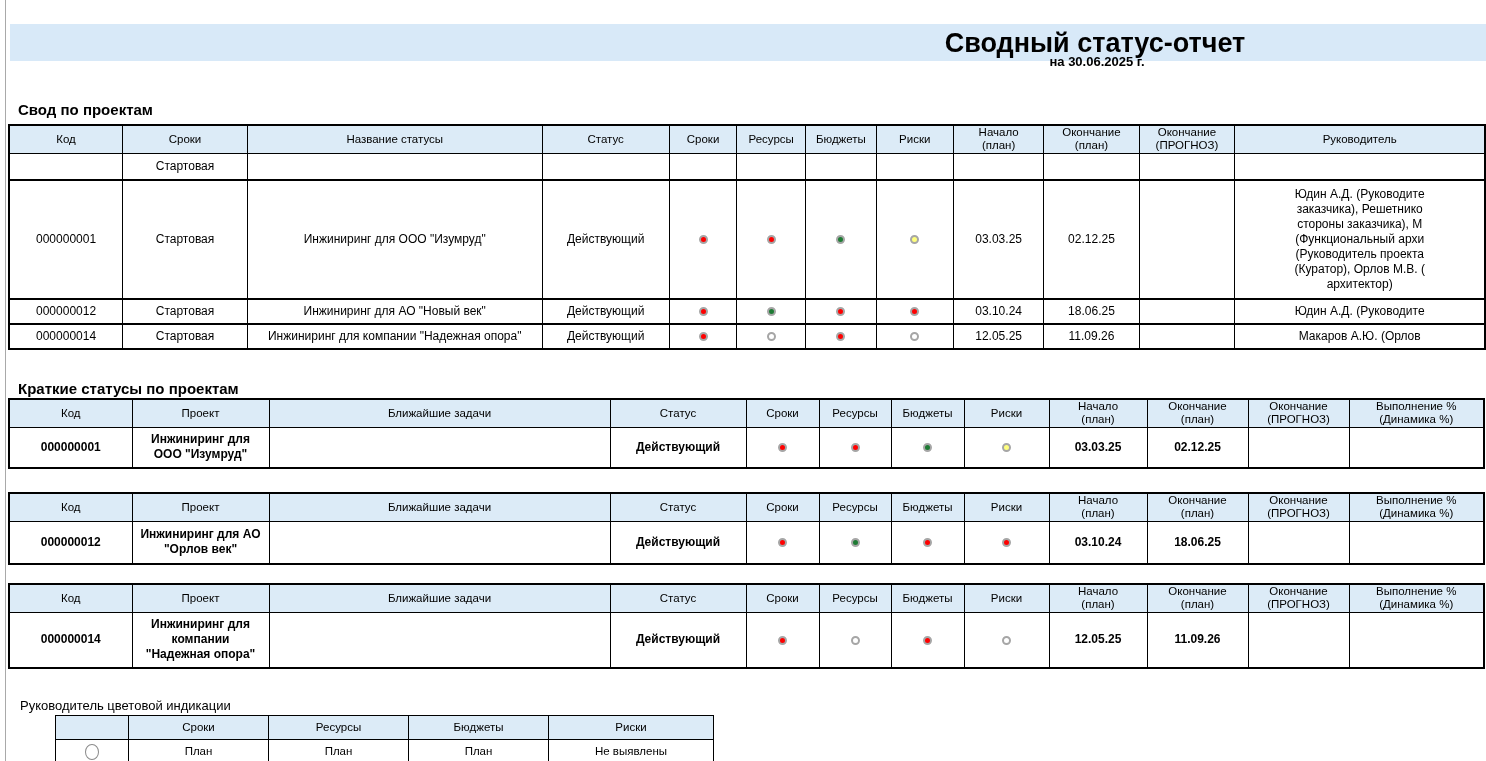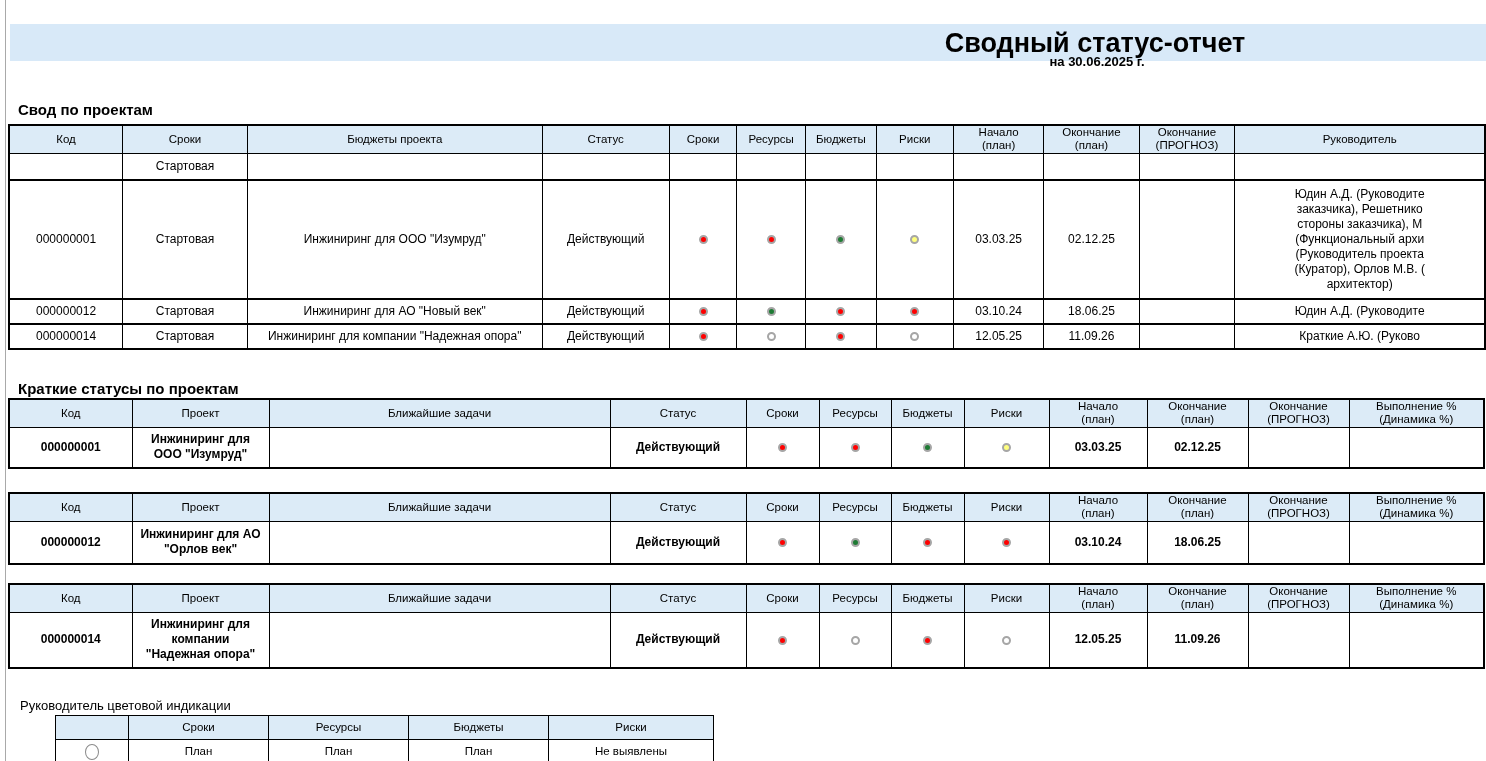--- a/index.html
+++ b/index.html
@@ -66,21 +66,21 @@
         <col style="width:85px">
       <col style="width:98px">
         <col style="width:101px">
         <col style="width:101px">
         <col style="width:280px">
     </colgroup>
     <tbody>
         <tr style="height:28px">
       <td class="th">Код</td>
       <td class="th">Сроки</td>
-      <td class="th">Бюджеты проекта</td>
+      <td class="th">Название статусы</td>
       <td class="th">Статус</td>
       <td class="th">Сроки</td>
       <td class="th">Ресурсы</td>
       <td class="th">Бюджеты</td>
       <td class="th">Риски</td>
       <td class="th">Начало
 (план)</td>
       <td class="th">Окончание
 (план)</td>
       <td class="th">Окончание
@@ -140,21 +140,21 @@
       <td>Стартовая</td>
       <td class="left">Инжиниринг для компании "Надежная опора"</td>
       <td>Действующий</td>
       <td><span class="ind ind-red"></span></td>
       <td><span class="ind ind-white"></span></td>
       <td><span class="ind ind-red"></span></td>
       <td><span class="ind ind-white"></span></td>
       <td>12.05.25</td>
       <td>11.09.26</td>
       <td></td>
-      <td class="left resp">Краткие А.Ю. (Руково</td>
+      <td class="left resp">Макаров А.Ю. (Орлов</td>
     </tr>
   </tbody>
     </table>
 
   <div class="sec-title" style="left:18px; top:380px;">Краткие статусы по проектам</div>
 
   <table class="t" style="left:8px; top:398px;">
     <colgroup>
       <col style="width:123px">
         <col style="width:137px">

